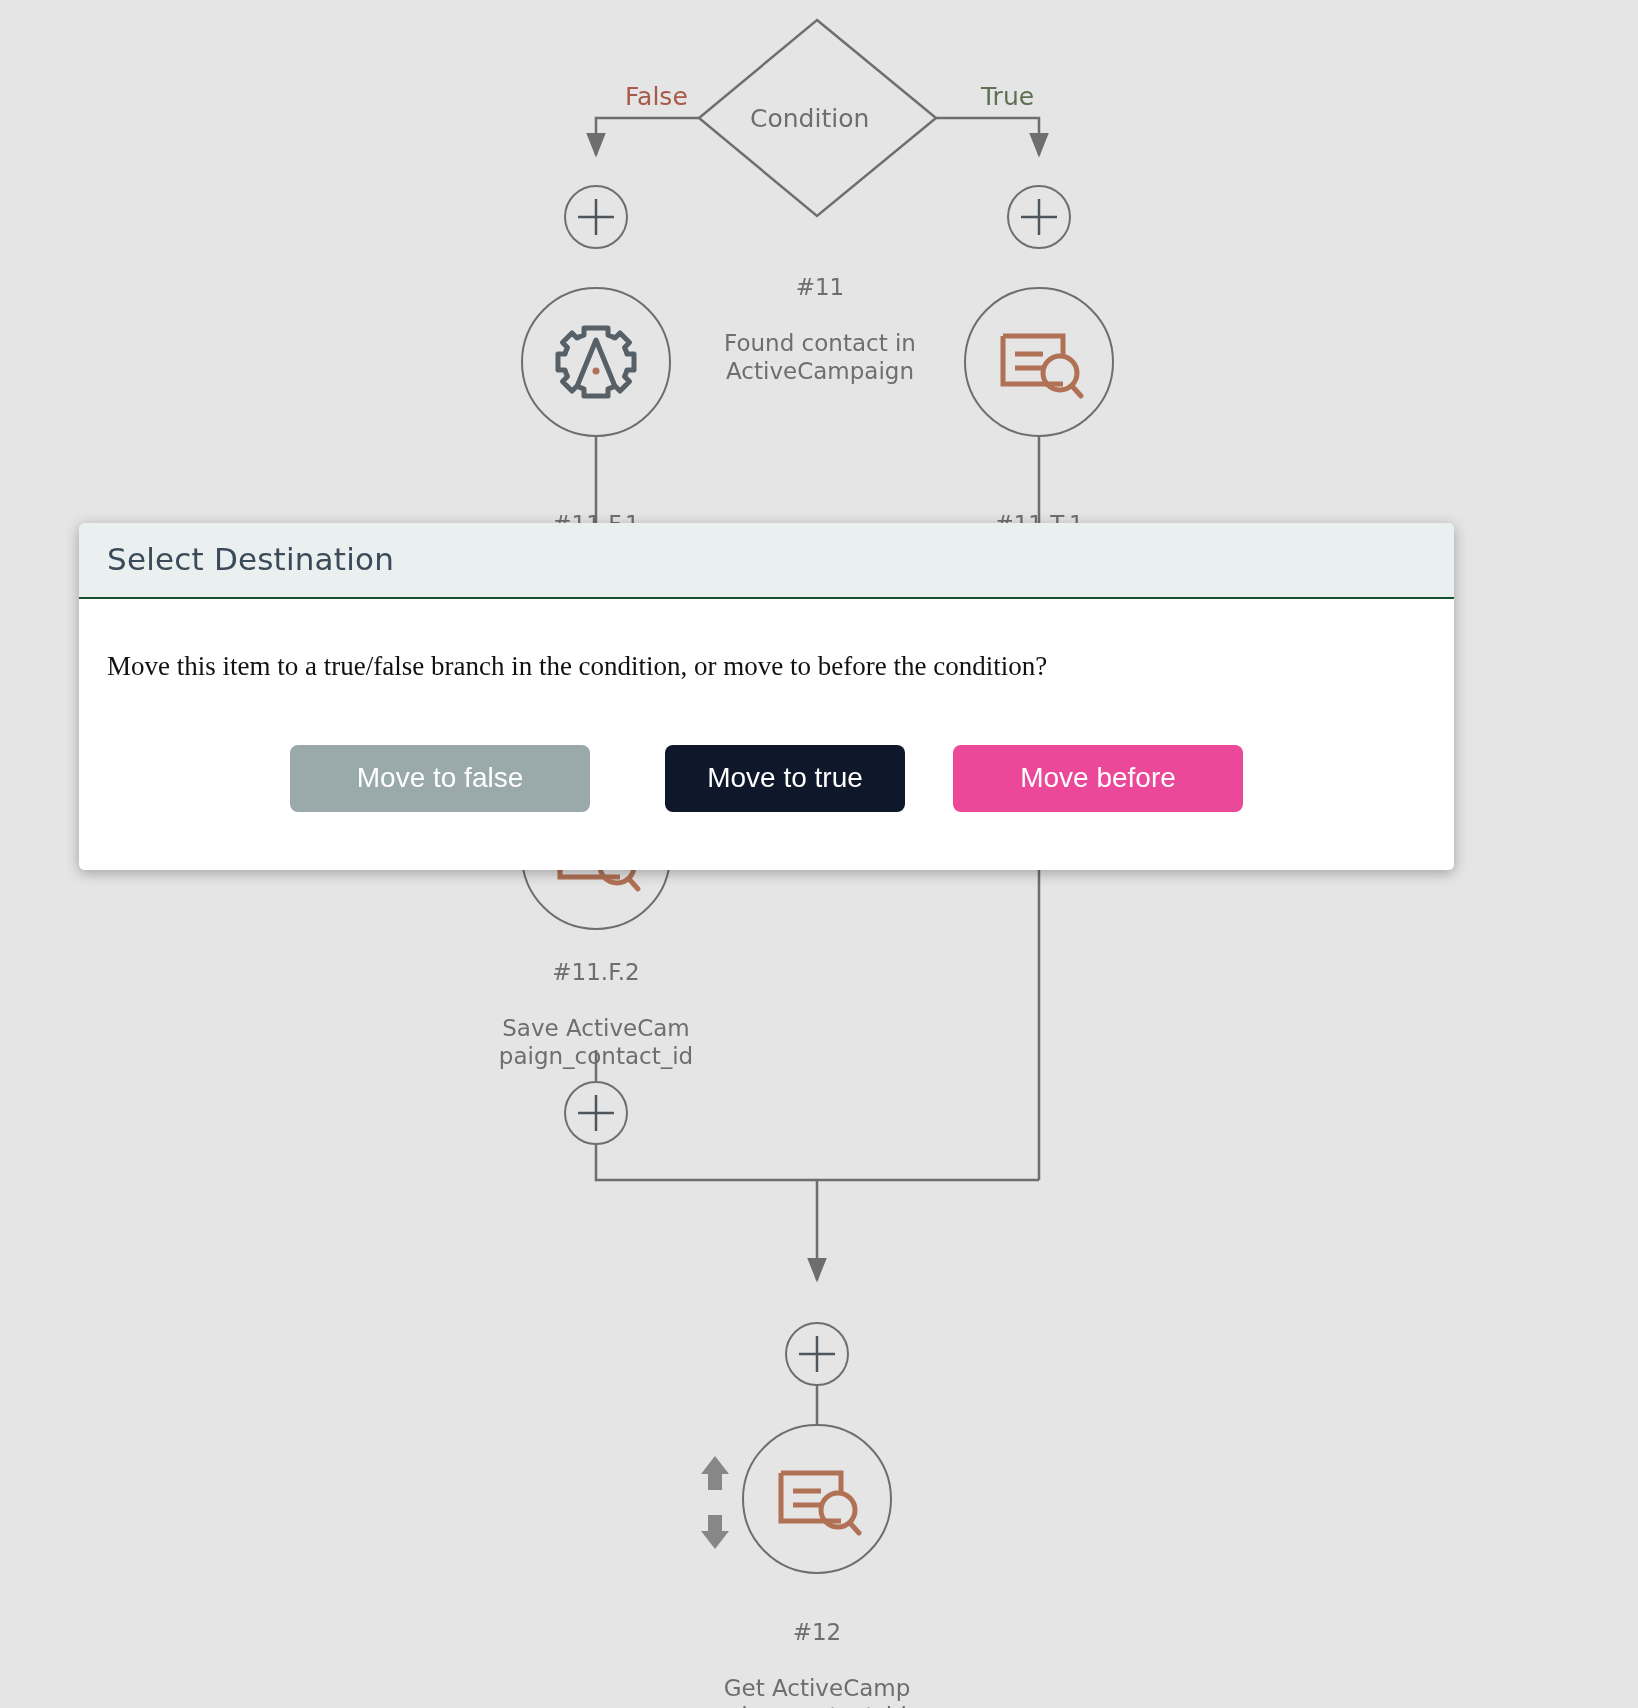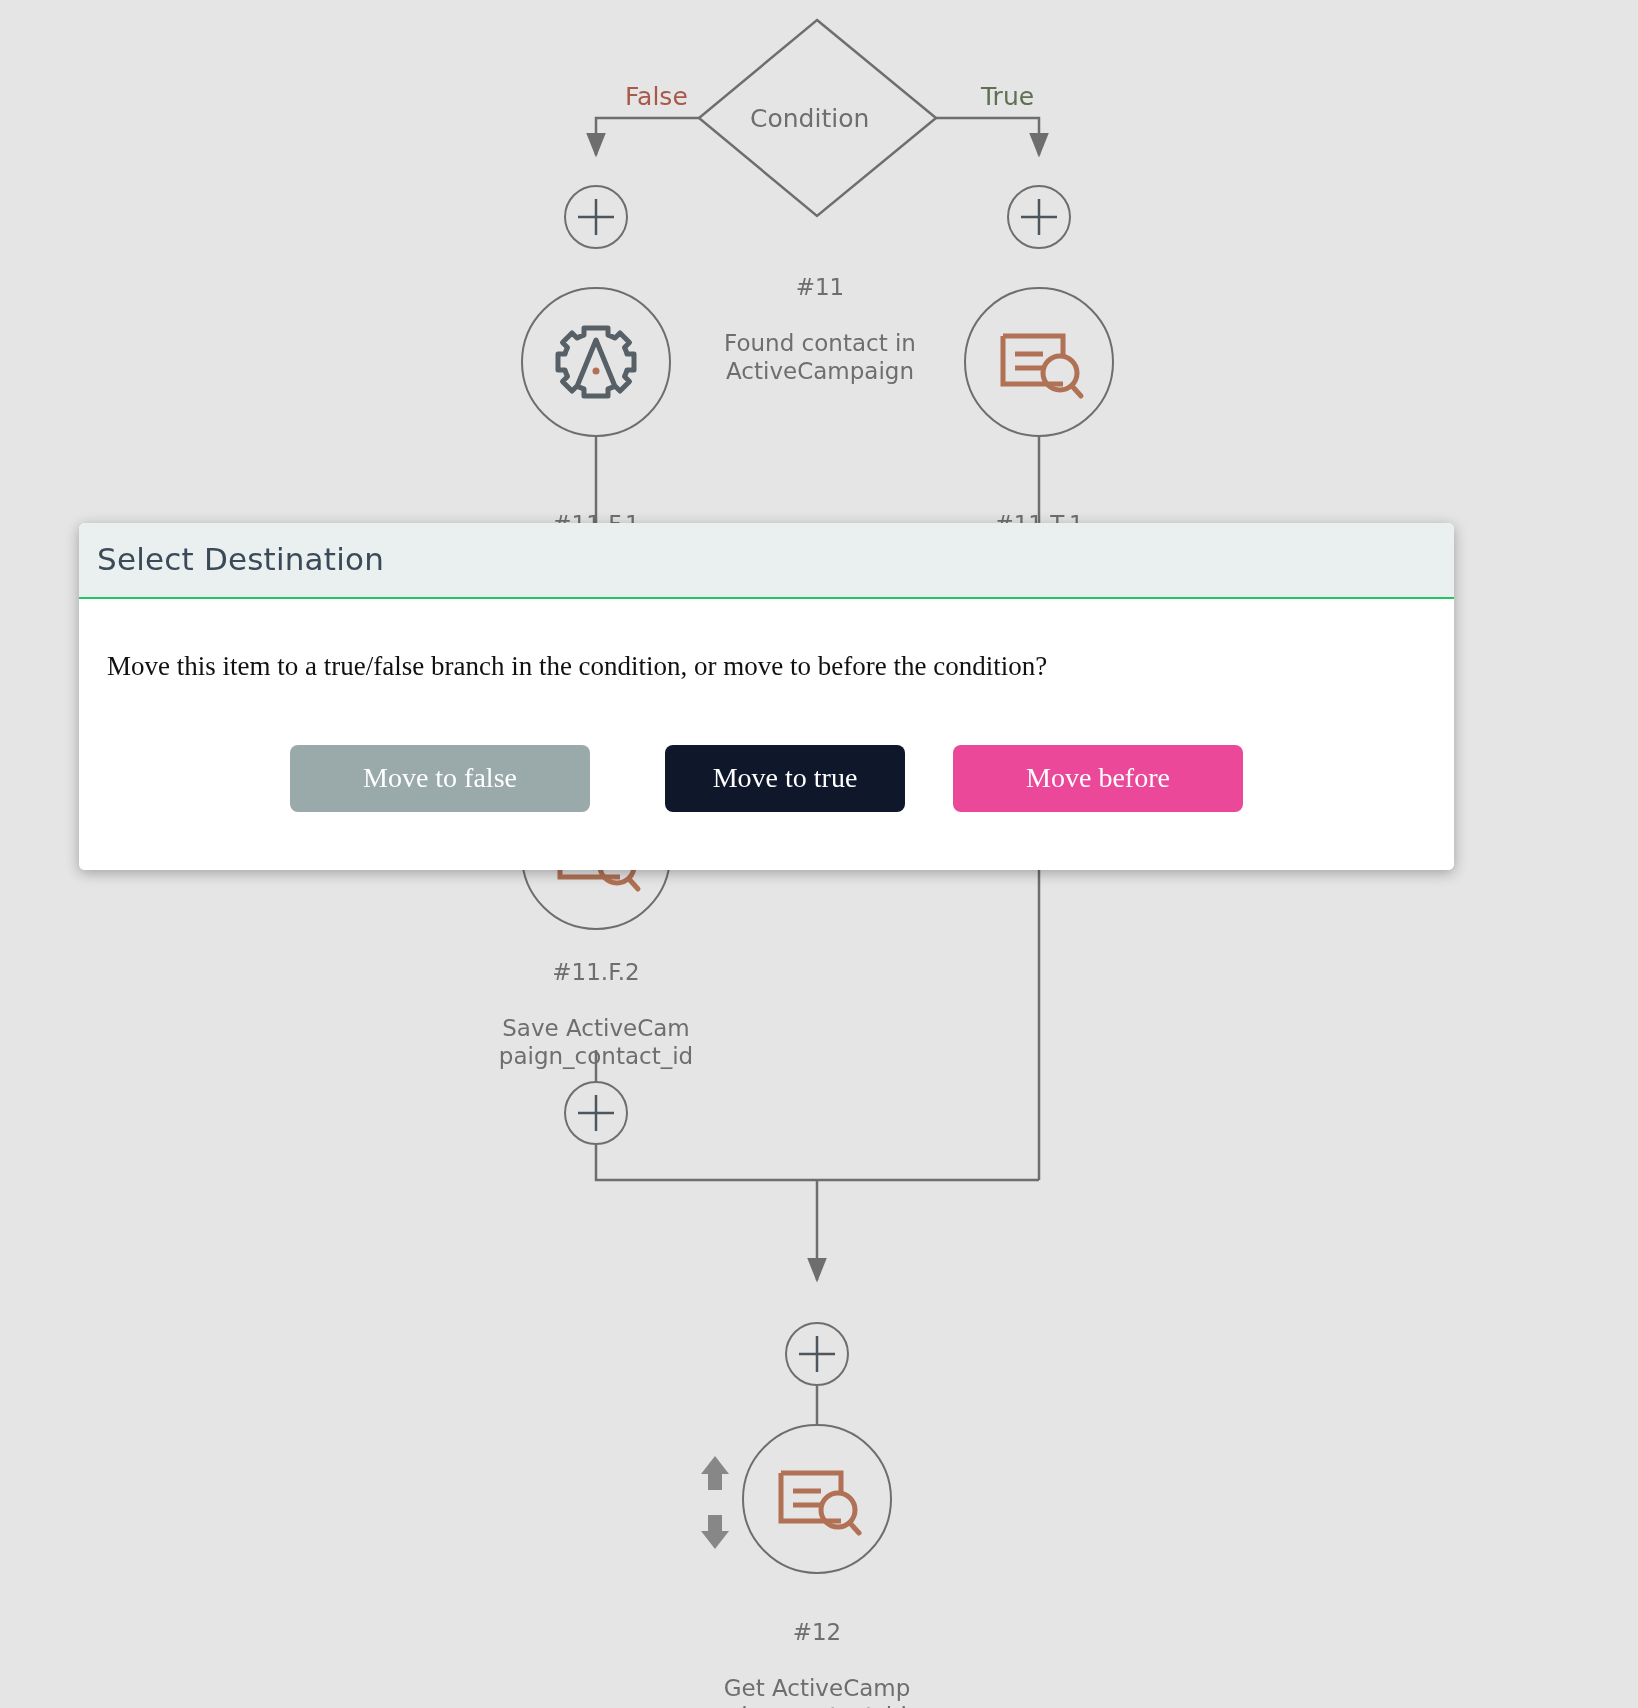--- a/index.html
+++ b/index.html
@@ -63,22 +63,22 @@
     top: 523px;
     width: 1375px;
     border-radius: 6px;
     background: #ffffff;
     box-shadow: 0 3px 14px rgba(0,0,0,0.30);
     overflow: hidden;
     pointer-events: auto;
   }
   #dialog-header {
     background: #eaeff0;
-    border-bottom: 2px solid #22c55e;
-    padding: 18px 28px 20px 18px;
+    border-bottom: 2px solid #14532d;
+    padding: 18px 28px 20px 28px;
   }
   #dialog-title {
     font-size: 31px;
     color: #3b4a58;
     font-family: "DejaVu Sans", sans-serif;
     letter-spacing: 0.2px;
   }
   #dialog-body {
     padding: 50px 28px 18px 28px;
     background: #fff;
@@ -94,21 +94,21 @@
     justify-content: center;
     gap: 48px;
     padding: 44px 28px 58px 28px;
     background: #fff;
   }
   .dlg-btn {
     border: none;
     border-radius: 8px;
     color: #ffffff;
     font-size: 28px;
-    font-family: Liberation Serif, serif;
+    font-family: Liberation Sans, sans-serif;
     padding: 17px 0 18px 0;
     cursor: pointer;
     text-align: center;
   }
   .btn-false { background: #9aa9a9; width: 300px; }
   .btn-true  { background: #0f172a; width: 240px; margin-left: 27px; }
   .btn-before{ background: #ec4899; width: 290px; }
 </style>
 </head>
 <body>

